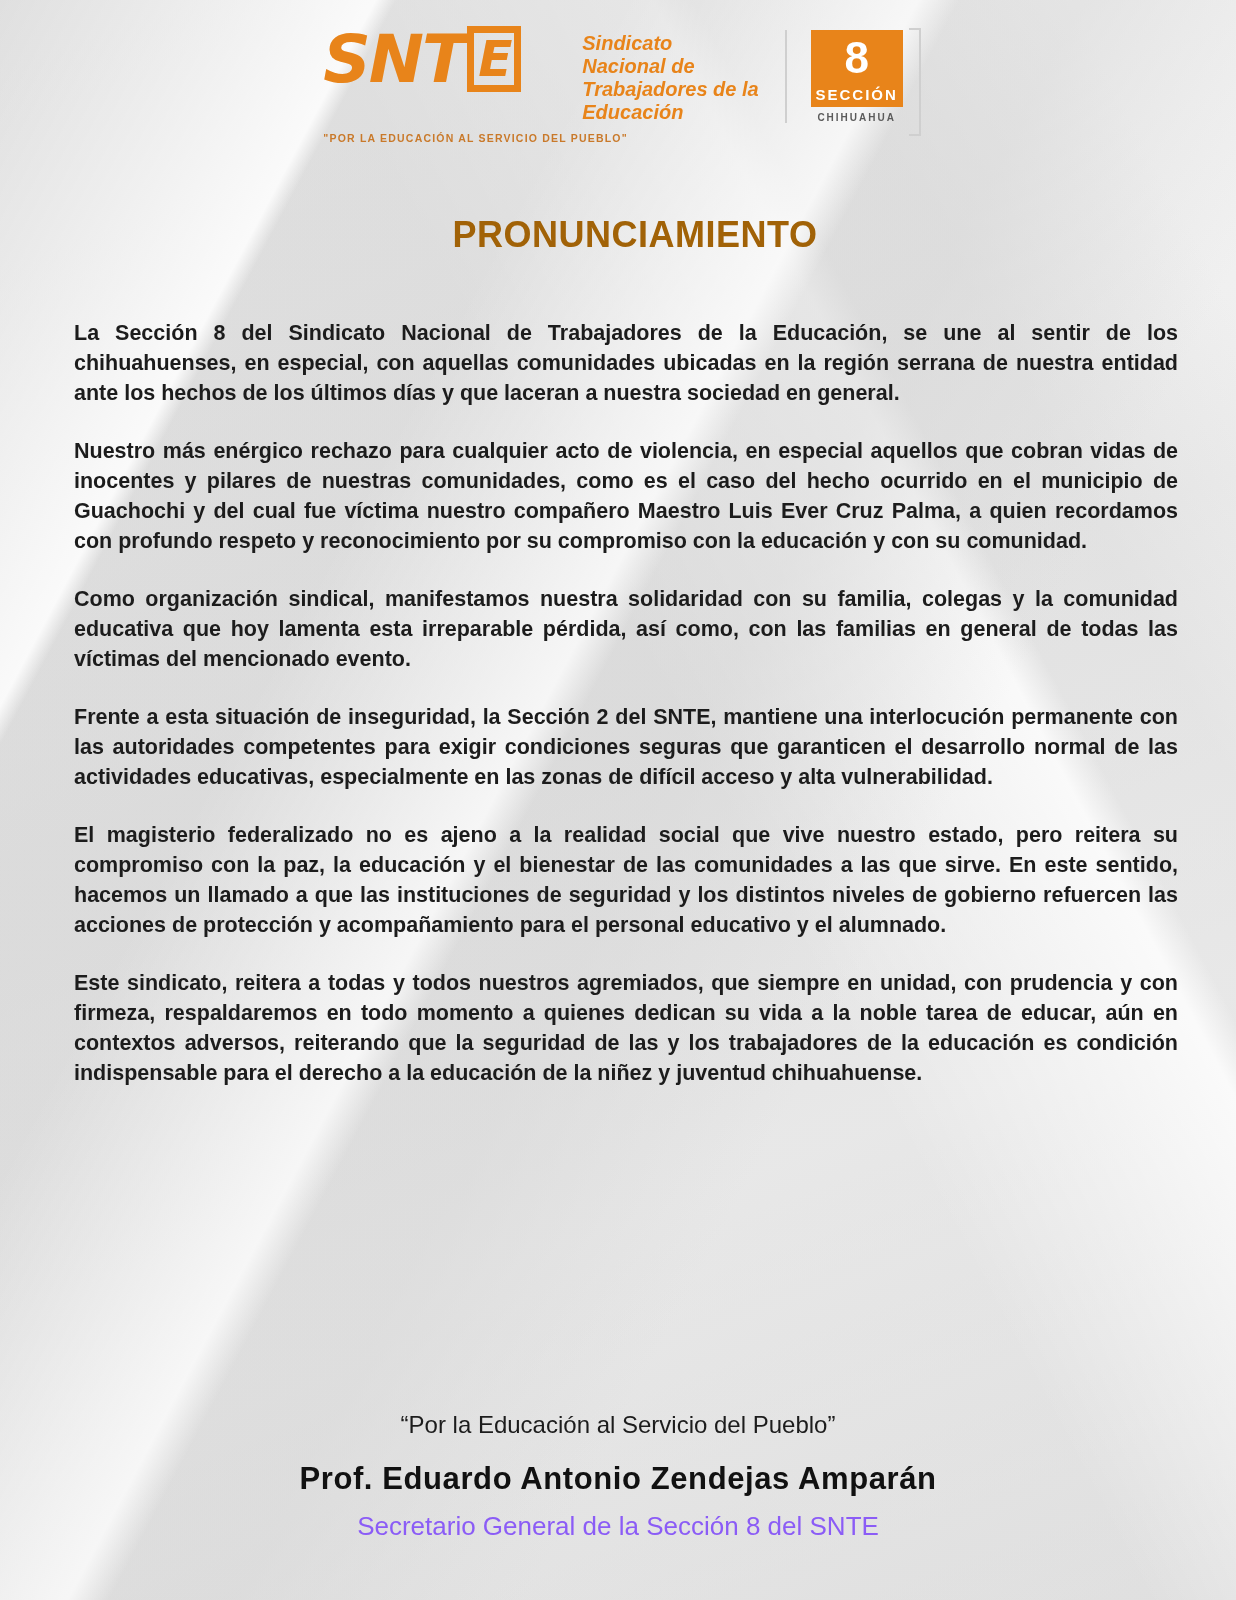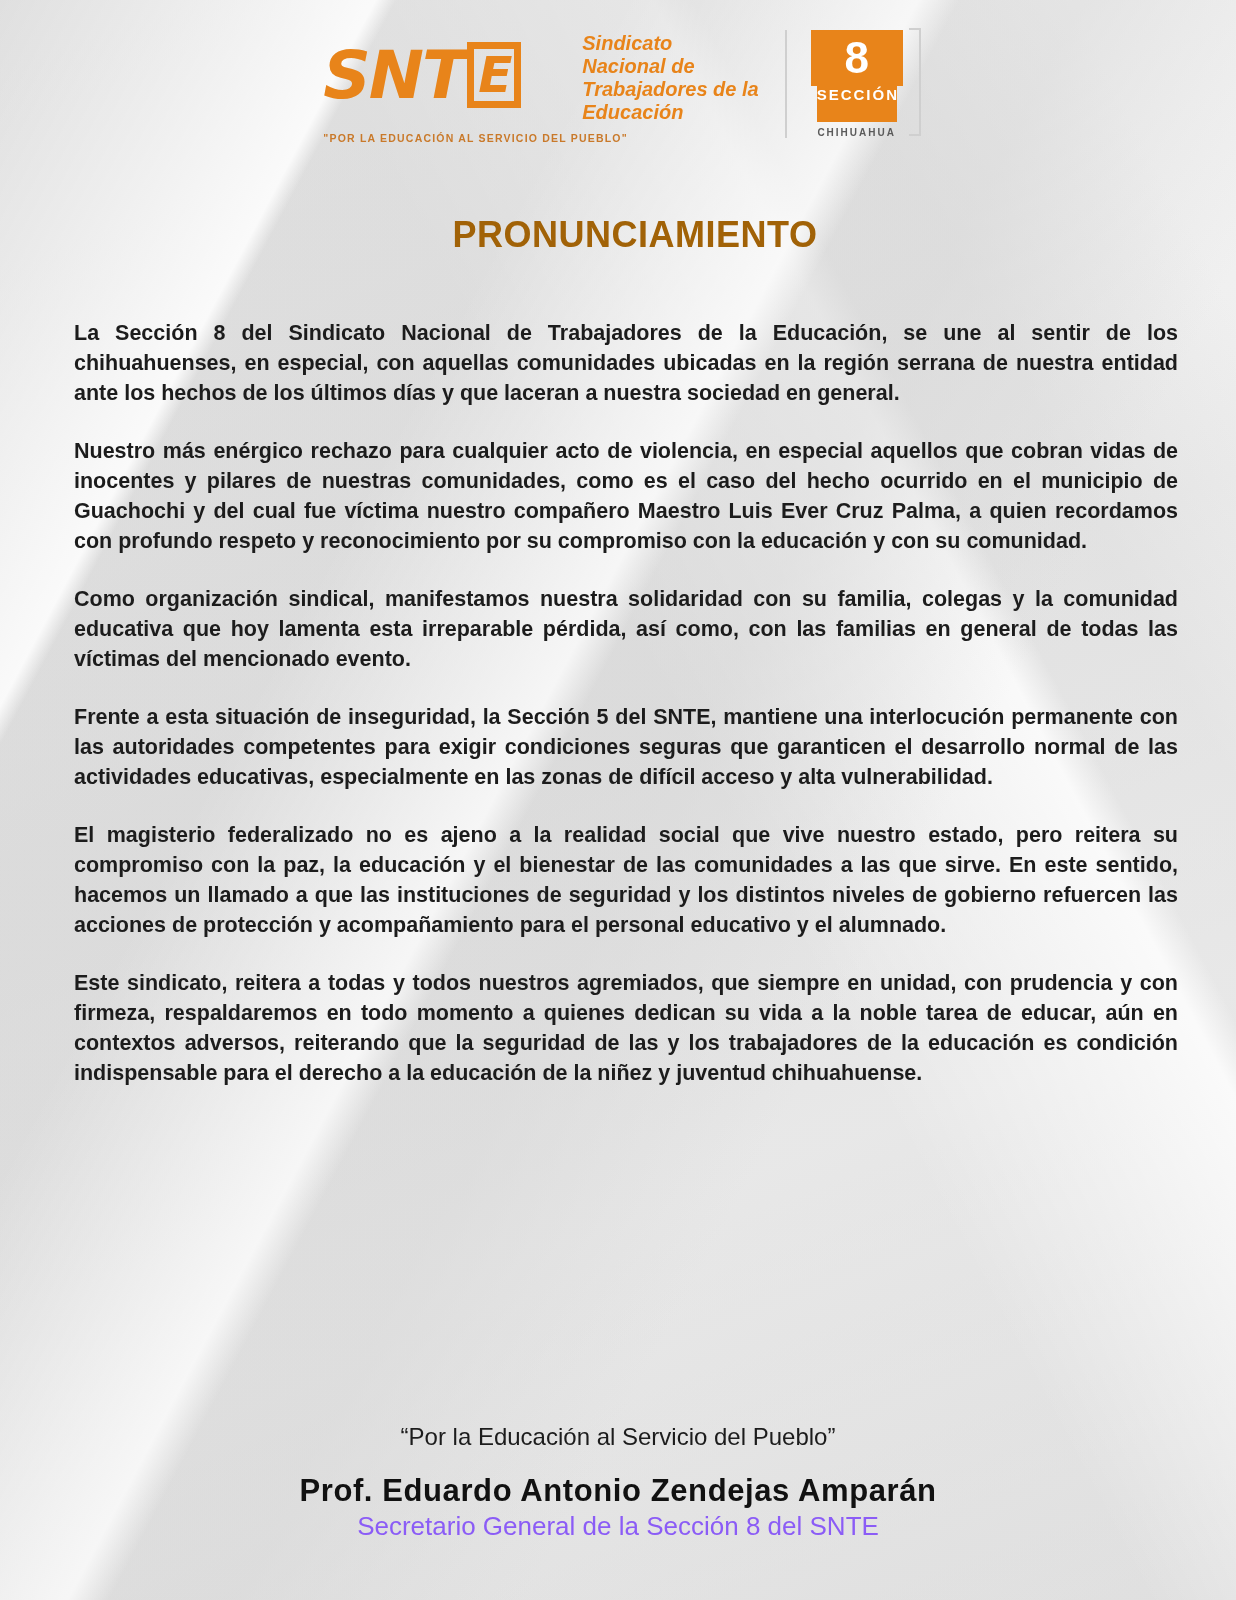--- a/index.html
+++ b/index.html
@@ -50,21 +50,20 @@
     display: flex;
     align-items: flex-start;
   }
   .snte-mark {
     display: flex;
     flex-direction: column;
     align-items: flex-start;
   }
   .snte-row {
     display: flex;
-    align-items: center;
     gap: 45px;
   }
   .snte-letters {
     font-family: "DejaVu Sans", sans-serif;
     font-weight: bold;
     font-style: italic;
     font-size: 66px;
     letter-spacing: -2px;
     color: #E8841A;
     line-height: 0.95;
@@ -119,23 +118,23 @@
     width: 92px;
     margin: 0 auto;
   }
   .seccion-label {
     color: #ffffff;
     background: #E8841A;
     font-size: 15px;
     font-weight: bold;
     letter-spacing: 2px;
     display: block;
-    width: 80px;
+    width: 92px;
     margin: 0 auto;
-    padding-bottom: 19px;
+    padding-bottom: 4px;
   }
   .seccion-state {
     color: #5b5b5b;
     font-size: 10px;
     font-weight: bold;
     letter-spacing: 2px;
     margin-top: 5px;
     display: block;
   }
   .seccion-corner {
@@ -184,21 +183,21 @@
   .slogan {
     font-size: 24px;
     color: #1c1c1c;
     margin-bottom: 22px;
   }
   .signer-name {
     font-size: 31px;
     font-weight: bold;
     letter-spacing: 0.6px;
     color: #111111;
-    margin-bottom: 2px;
+    margin-bottom: 14px;
   }
   .signer-role {
     font-size: 26px;
     color: #8b5cf6;
   }
 </style>
 </head>
 <body>
 
 <div class="bg-layer"></div>
@@ -232,21 +231,21 @@
 
     </div>
   </div>
 
   <div class="doc-title">PRONUNCIAMIENTO</div>
 
   <div class="body-wrap">
     <p class="para">La Sección 8 del Sindicato Nacional de Trabajadores de la Educación, se une al sentir de los chihuahuenses, en especial, con aquellas comunidades ubicadas en la región serrana de nuestra entidad ante los hechos de los últimos días y que laceran a nuestra sociedad en general.</p>
     <p class="para">Nuestro más enérgico rechazo para cualquier acto de violencia, en especial aquellos que cobran vidas de inocentes y pilares de nuestras comunidades, como es el caso del hecho ocurrido en el municipio de Guachochi y del cual fue víctima nuestro compañero Maestro Luis Ever Cruz Palma, a quien recordamos con profundo respeto y reconocimiento por su compromiso con la educación y con su comunidad.</p>
     <p class="para">Como organización sindical, manifestamos nuestra solidaridad con su familia, colegas y la comunidad educativa que hoy lamenta esta irreparable pérdida, así como, con las familias en general de todas las víctimas del mencionado evento.</p>
-    <p class="para">Frente a esta situación de inseguridad, la Sección 5 del SNTE, mantiene una interlocución permanente con las autoridades competentes para exigir condiciones seguras que garanticen el desarrollo normal de las actividades educativas, especialmente en las zonas de difícil acceso y alta vulnerabilidad.</p>
+    <p class="para">Frente a esta situación de inseguridad, la Sección 2 del SNTE, mantiene una interlocución permanente con las autoridades competentes para exigir condiciones seguras que garanticen el desarrollo normal de las actividades educativas, especialmente en las zonas de difícil acceso y alta vulnerabilidad.</p>
     <p class="para">El magisterio federalizado no es ajeno a la realidad social que vive nuestro estado, pero reitera su compromiso con la paz, la educación y el bienestar de las comunidades a las que sirve. En este sentido, hacemos un llamado a que las instituciones de seguridad y los distintos niveles de gobierno refuercen las acciones de protección y acompañamiento para el personal educativo y el alumnado.</p>
     <p class="para">Este sindicato, reitera a todas y todos nuestros agremiados, que siempre en unidad, con prudencia y con firmeza, respaldaremos en todo momento a quienes dedican su vida a la noble tarea de educar, aún en contextos adversos, reiterando que la seguridad de las y los trabajadores de la educación es condición indispensable para el derecho a la educación de la niñez y juventud chihuahuense.</p>
   </div>
 
   <div class="footer">
     <div class="slogan">“Por la Educación al Servicio del Pueblo”</div>
     <div class="signer-name">Prof. Eduardo Antonio Zendejas Amparán</div>
     <div class="signer-role">Secretario General de la Sección 8 del SNTE</div>
   </div>
 

